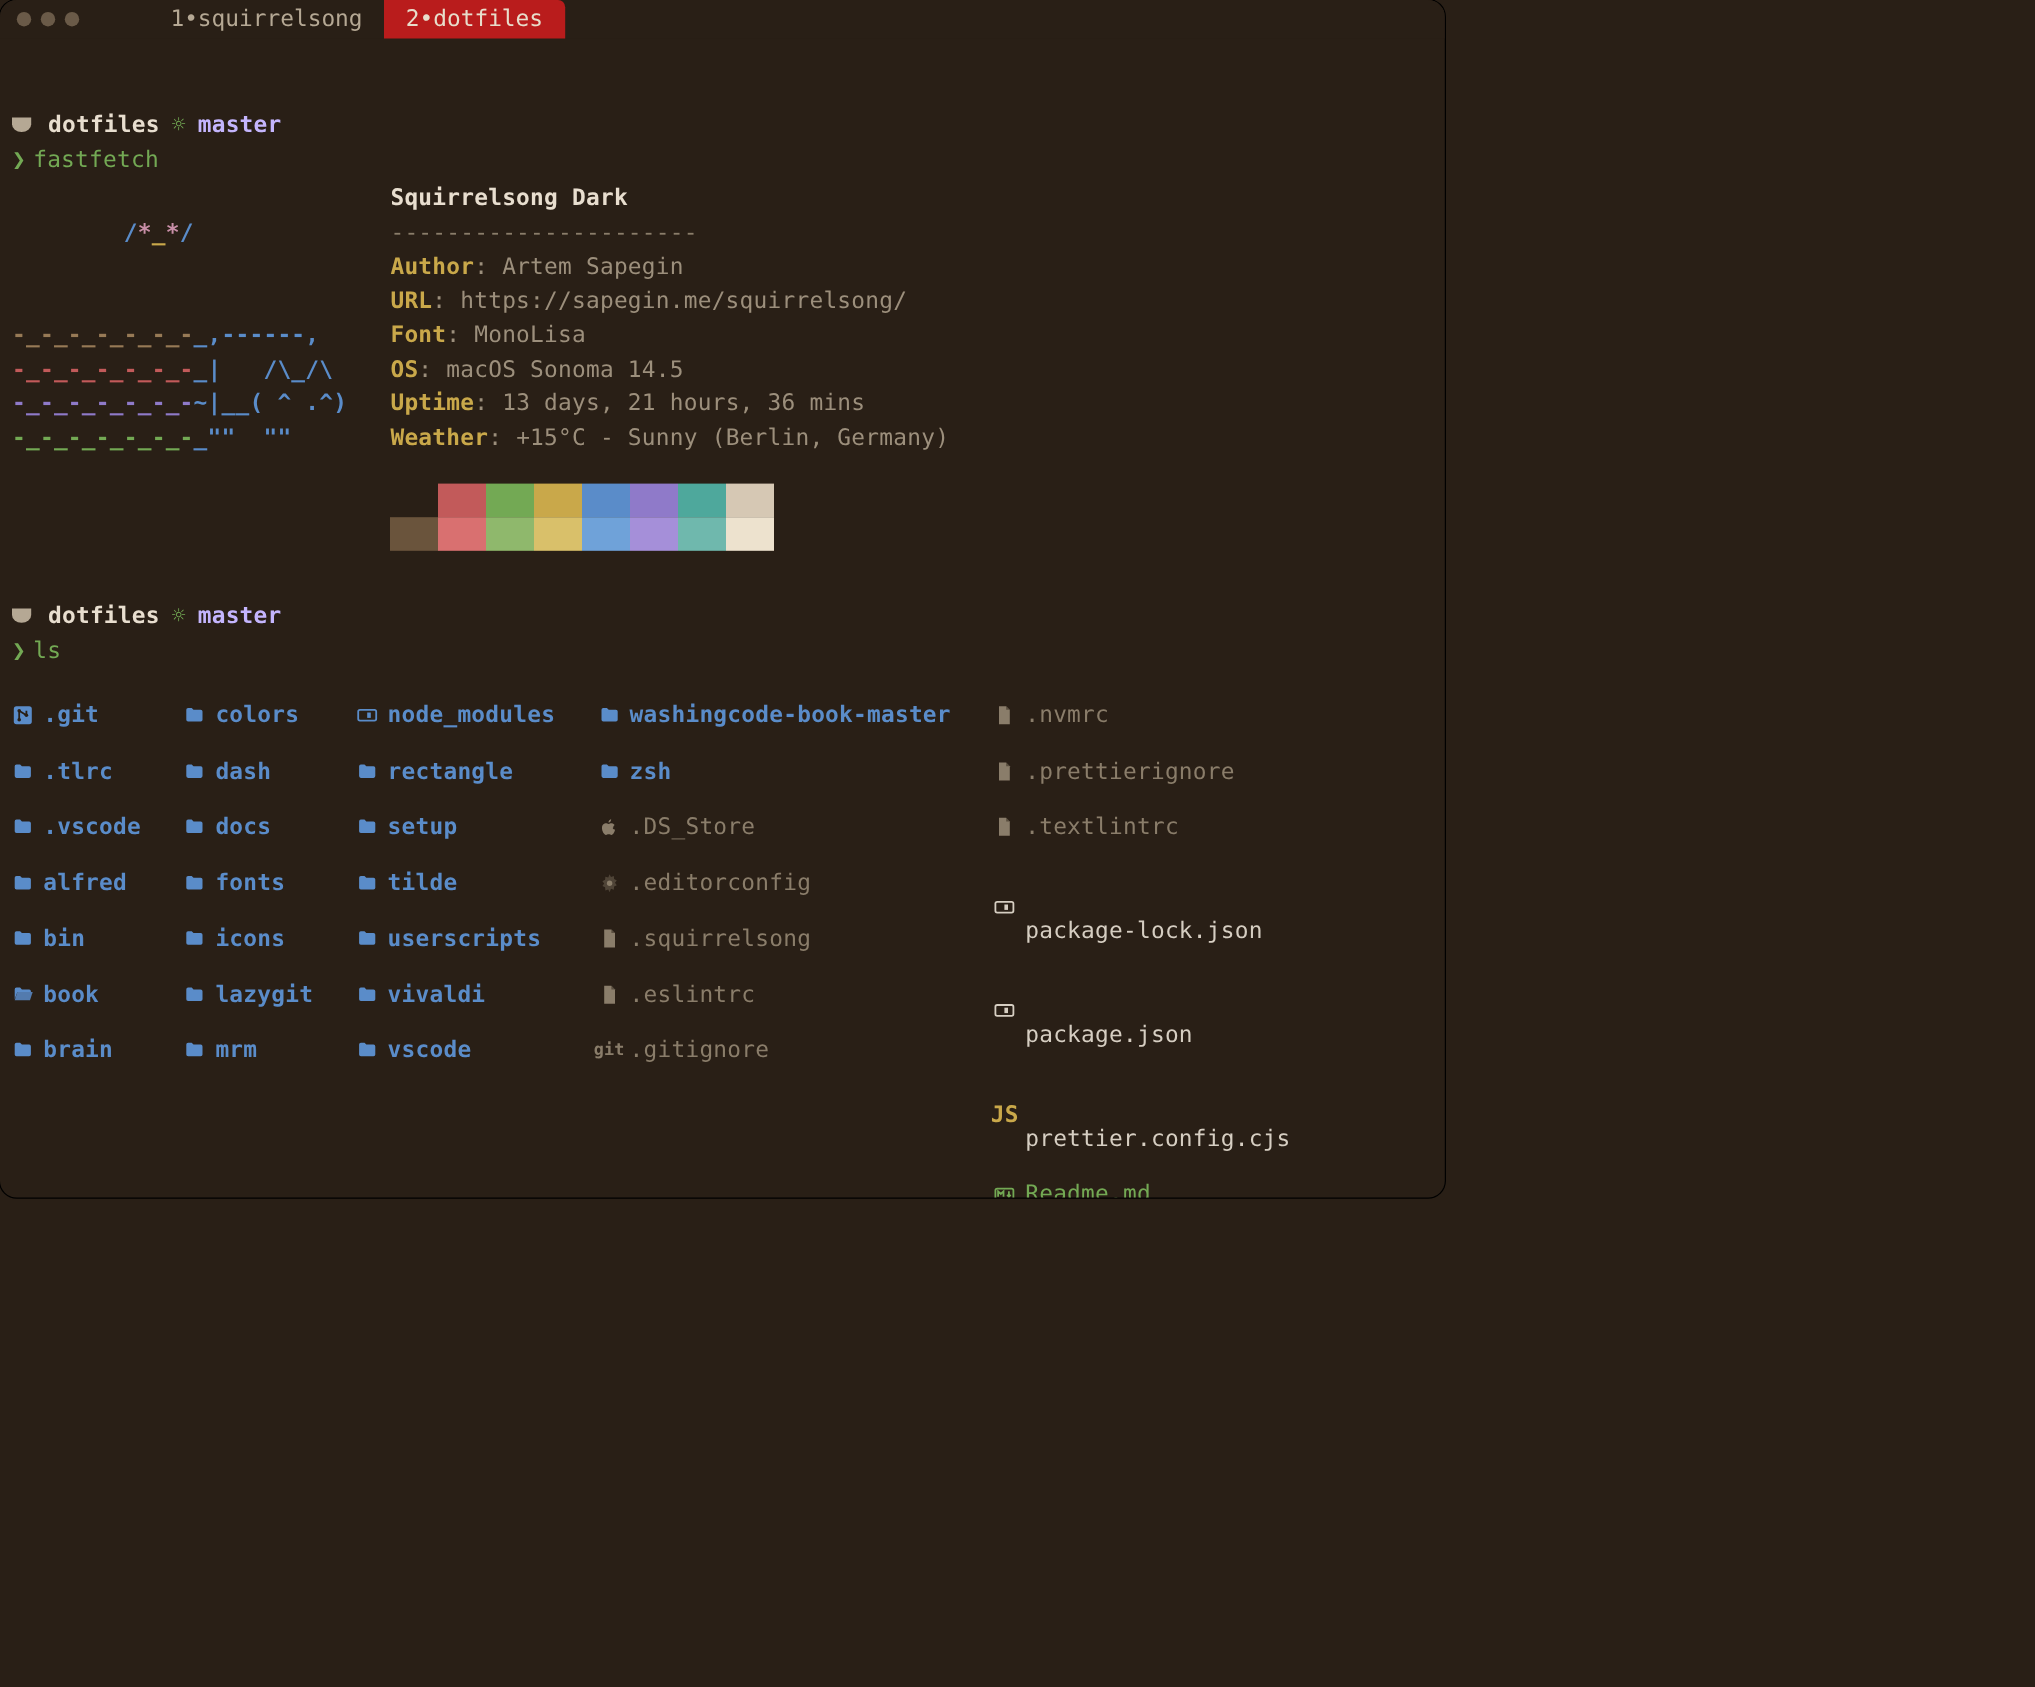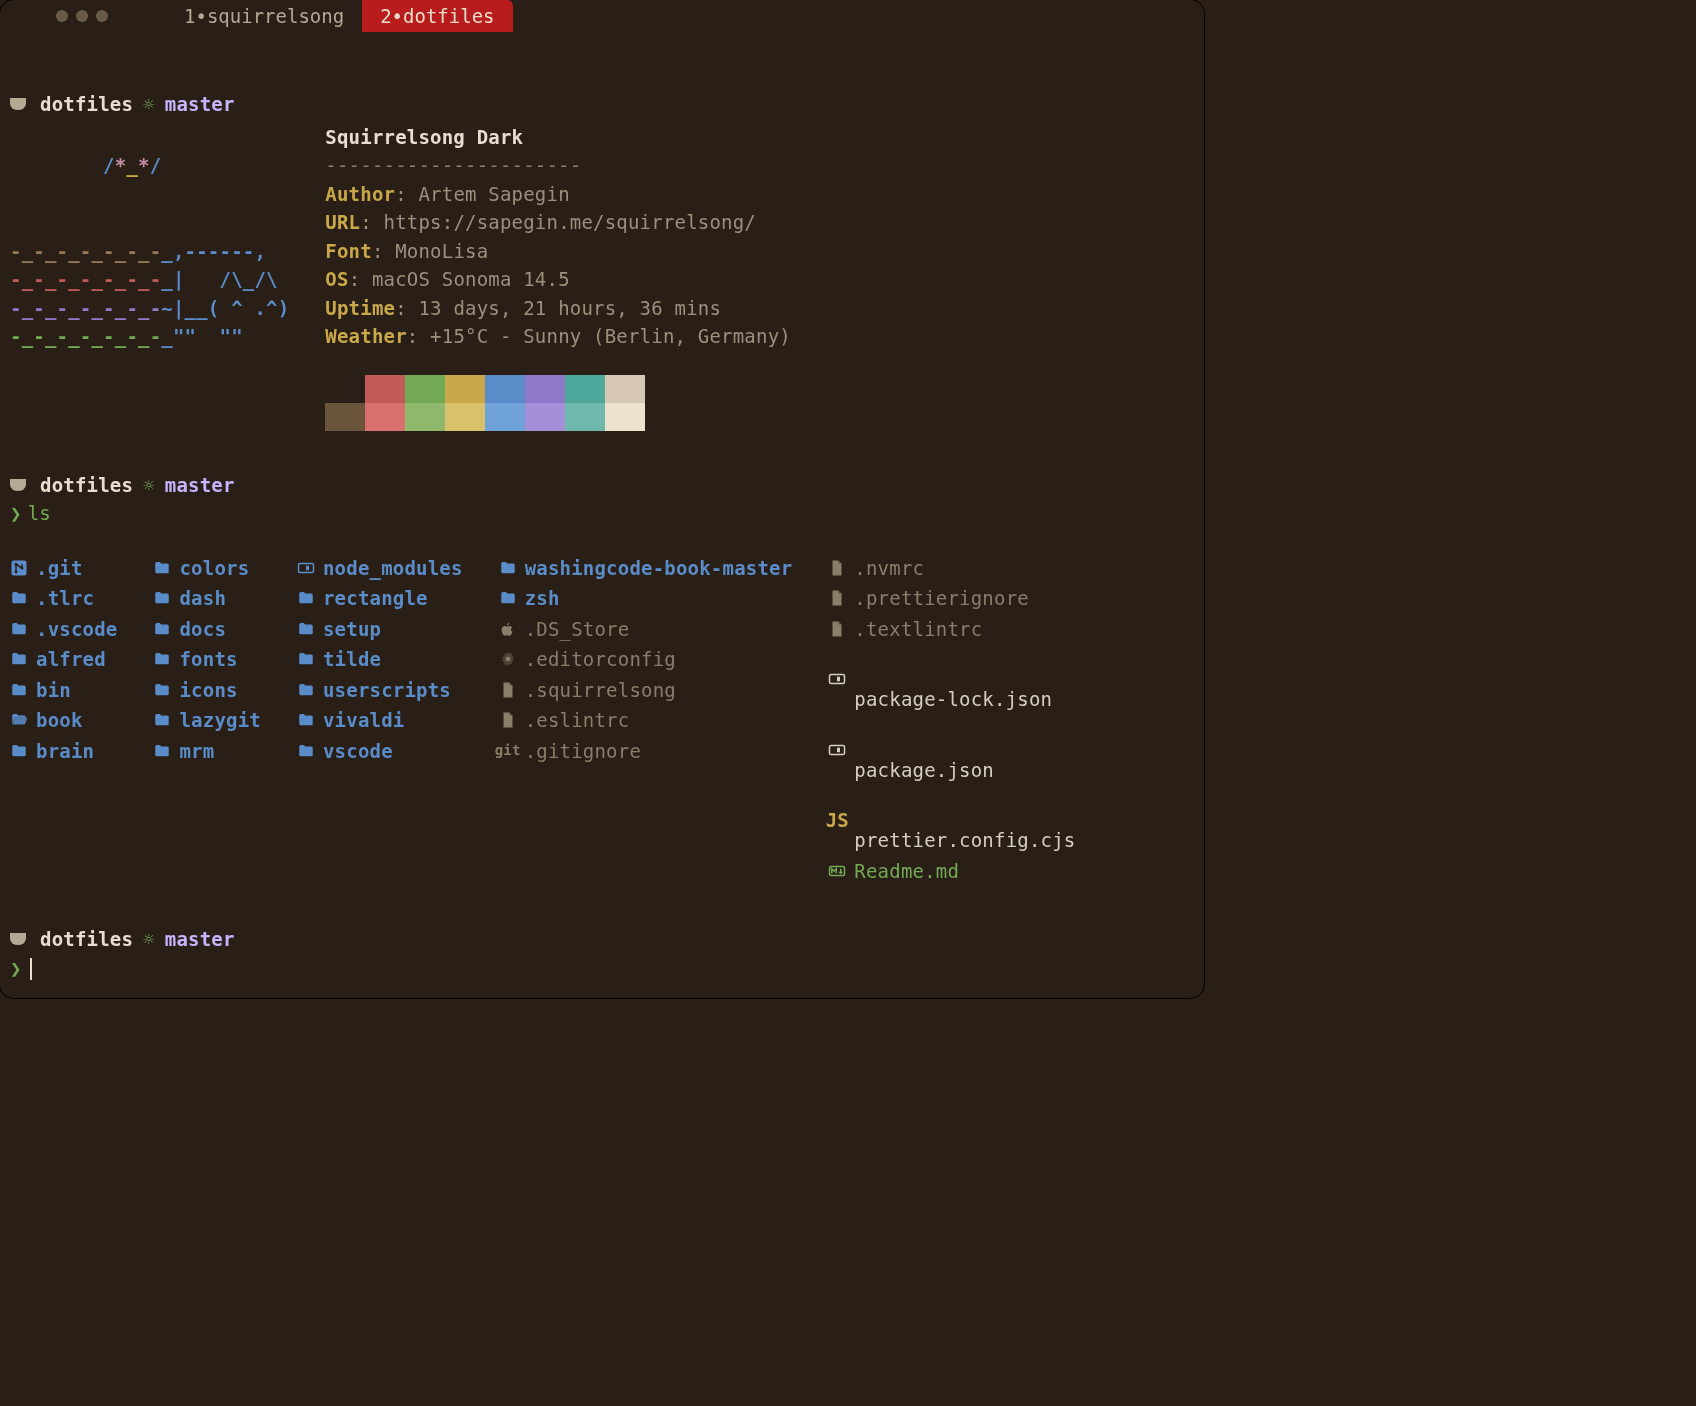--- a/index.html
+++ b/index.html
@@ -7,21 +7,21 @@
     background: #291f16;
     font-family: ui-monospace, "SF Mono", Menlo, Consolas, monospace;
     font-size: 19px;
     line-height: 1.5;
     color: #d6cec2;
     width: 1696px;
     height: 1406px;
     overflow: hidden;
   }
   .window { width: 1204px; height: 998px; border-radius: 14px; overflow: hidden; background: #291f16; box-shadow: 0 0 0 1px #000; }
-  .titlebar { height: 32px; display: flex; align-items: center; background: #291f16; margin-left: 42px; }
+  .titlebar { height: 32px; display: flex; align-items: center; background: #291f16; }
   .traffic { display: flex; gap: 8px; padding: 0 14px; }
   .dot { width: 12px; height: 12px; border-radius: 50%; background: #6a5a48; }
   .tabs { display: flex; height: 32px; }
   .tab { padding: 0 18px; display: flex; align-items: center; font-weight: 500; color: #b5a894; }
   .tab.active { background: #b91c1c; color: #e8ddcb; border-radius: 0 6px 0 0; }
   .term { padding: 12px 10px 10px 10px; font-weight: 500; letter-spacing: 0.2px; }
   .prompt-line { display: flex; align-items: center; gap: 10px; }
   .bowl { width: 16px; height: 12px; background: #b5a894; border-radius: 0 0 10px 10px / 0 0 8px 8px; display:inline-block; margin-right:4px; }
   .dir { color: #e8decf; font-weight: 700; }
   .sun { color: #73a954; font-weight: 700; }
@@ -44,21 +44,21 @@
   .info .sep { color: #8a7d6a; }
   .info .k { color: #c9a84a; font-weight: 700; }
   .info .v { color: #9c8f7c; }
 
   .swatches { margin-top: 24px; }
   .row-sw { display:flex; }
   .sw { width: 40px; height: 28px; }
   .offset { margin-left: 40px; }
 
   .ls { margin-top: 26px; display: flex; gap: 36px; }
-  .col { display: flex; flex-direction: column; gap: 2px; }
+  .col { display: flex; flex-direction: column; gap: 18px; }
   .item { display: flex; align-items: center; gap: 8px; white-space: nowrap; }
   .folder { color: #5a8cc9; font-weight: 700; }
   .dim { color: #8a7d6a; }
   .pkg { color: #d6cec2; margin-top: 40px; }
   .md { color: #73a954; }
   .glyph { width: 18px; display:inline-flex; justify-content:center; }
 
   svg.i { width: 18px; height: 18px; }
 </style>
 </head>
@@ -82,20 +82,23 @@
     </div>
   </div>
 
   <div class="term">
 
     <div class="prompt-line" style="margin-top:46px">
       <span class="bowl"></span>
       <span class="dir">dotfiles</span>
       <span class="sun">☼</span>
       <span class="branch">master</span>
+    </div>
+    <div>
+      <span class="chev">❯</span><span class="cmd">fastfetch</span>
     </div>
 
     <div class="ff" style="margin-top:4px">
       <div class="ascii">
 <span class="c-blue">        /</span><span class="c-pink">*</span><span class="c-yellow">_</span><span class="c-pink">*</span><span class="c-blue">/</span>
 
 
 <span class="c-brown">-_-_-_-_-_-_-</span><span class="c-blue">_,------,</span>
 <span class="c-red">-_-_-_-_-_-_-</span><span class="c-blue">_|   /\_/\</span>
 <span class="c-purple">-_-_-_-_-_-_-</span><span class="c-blue">~|__( ^ .^)</span>

